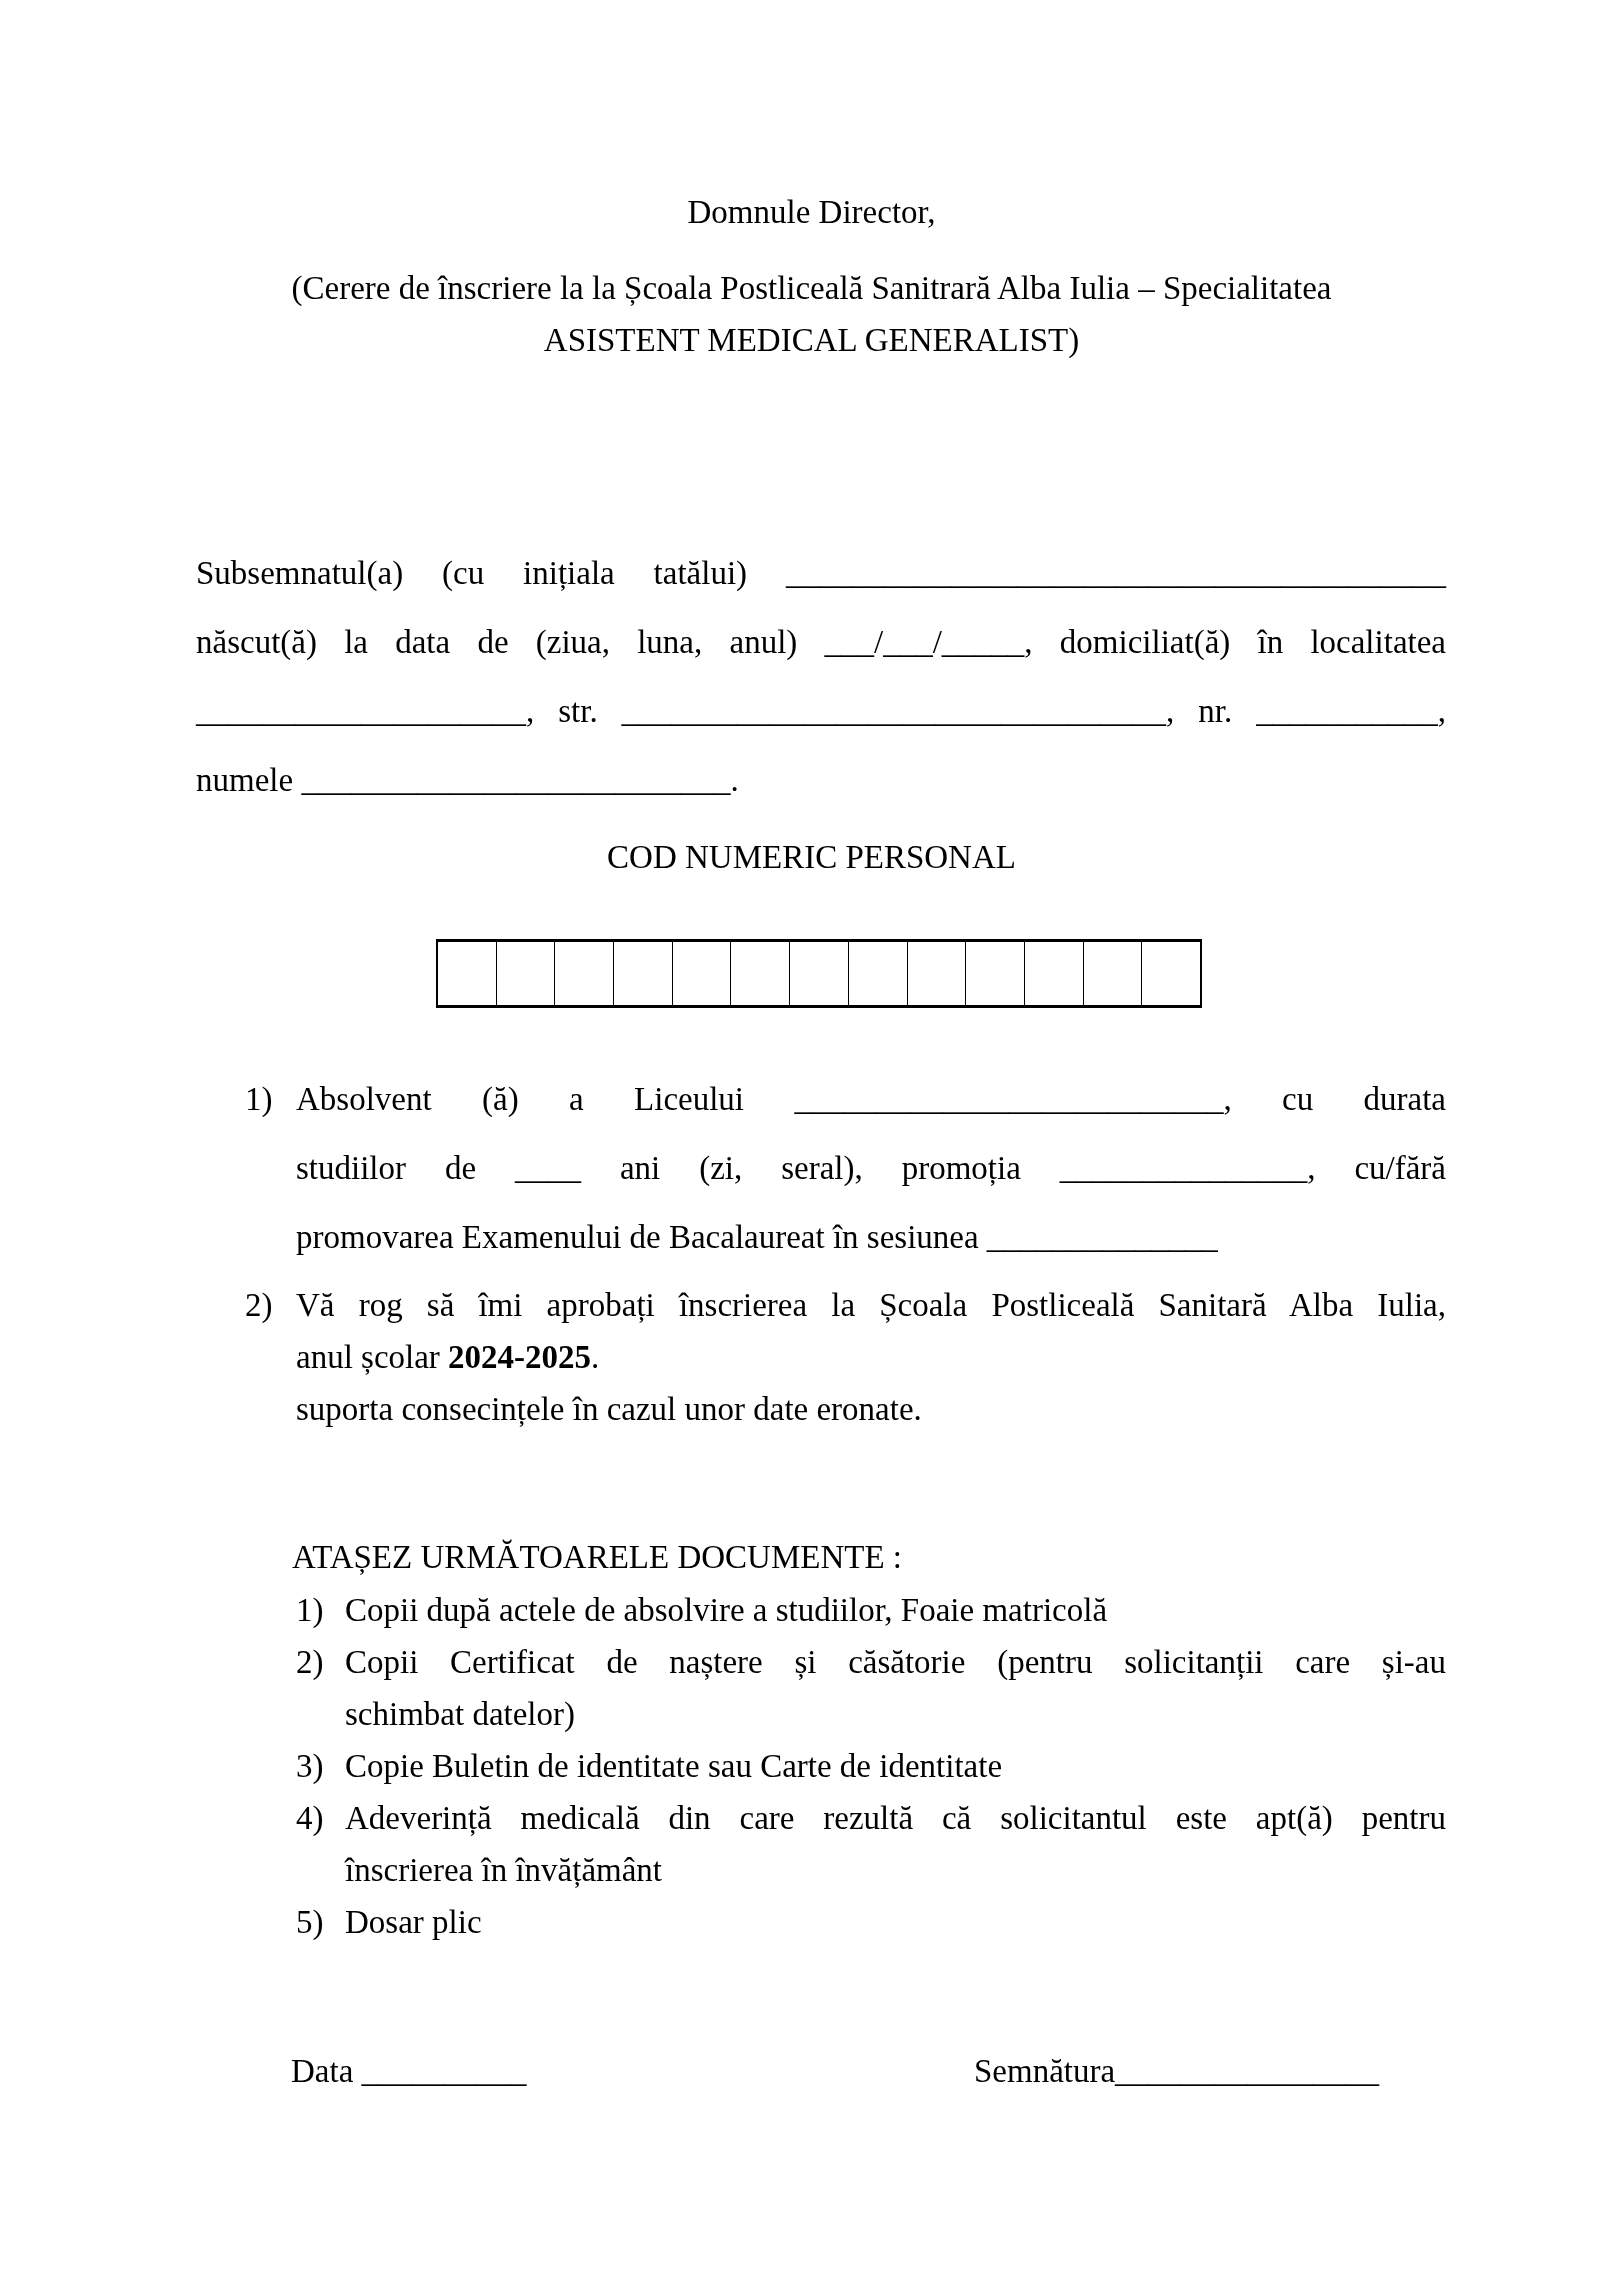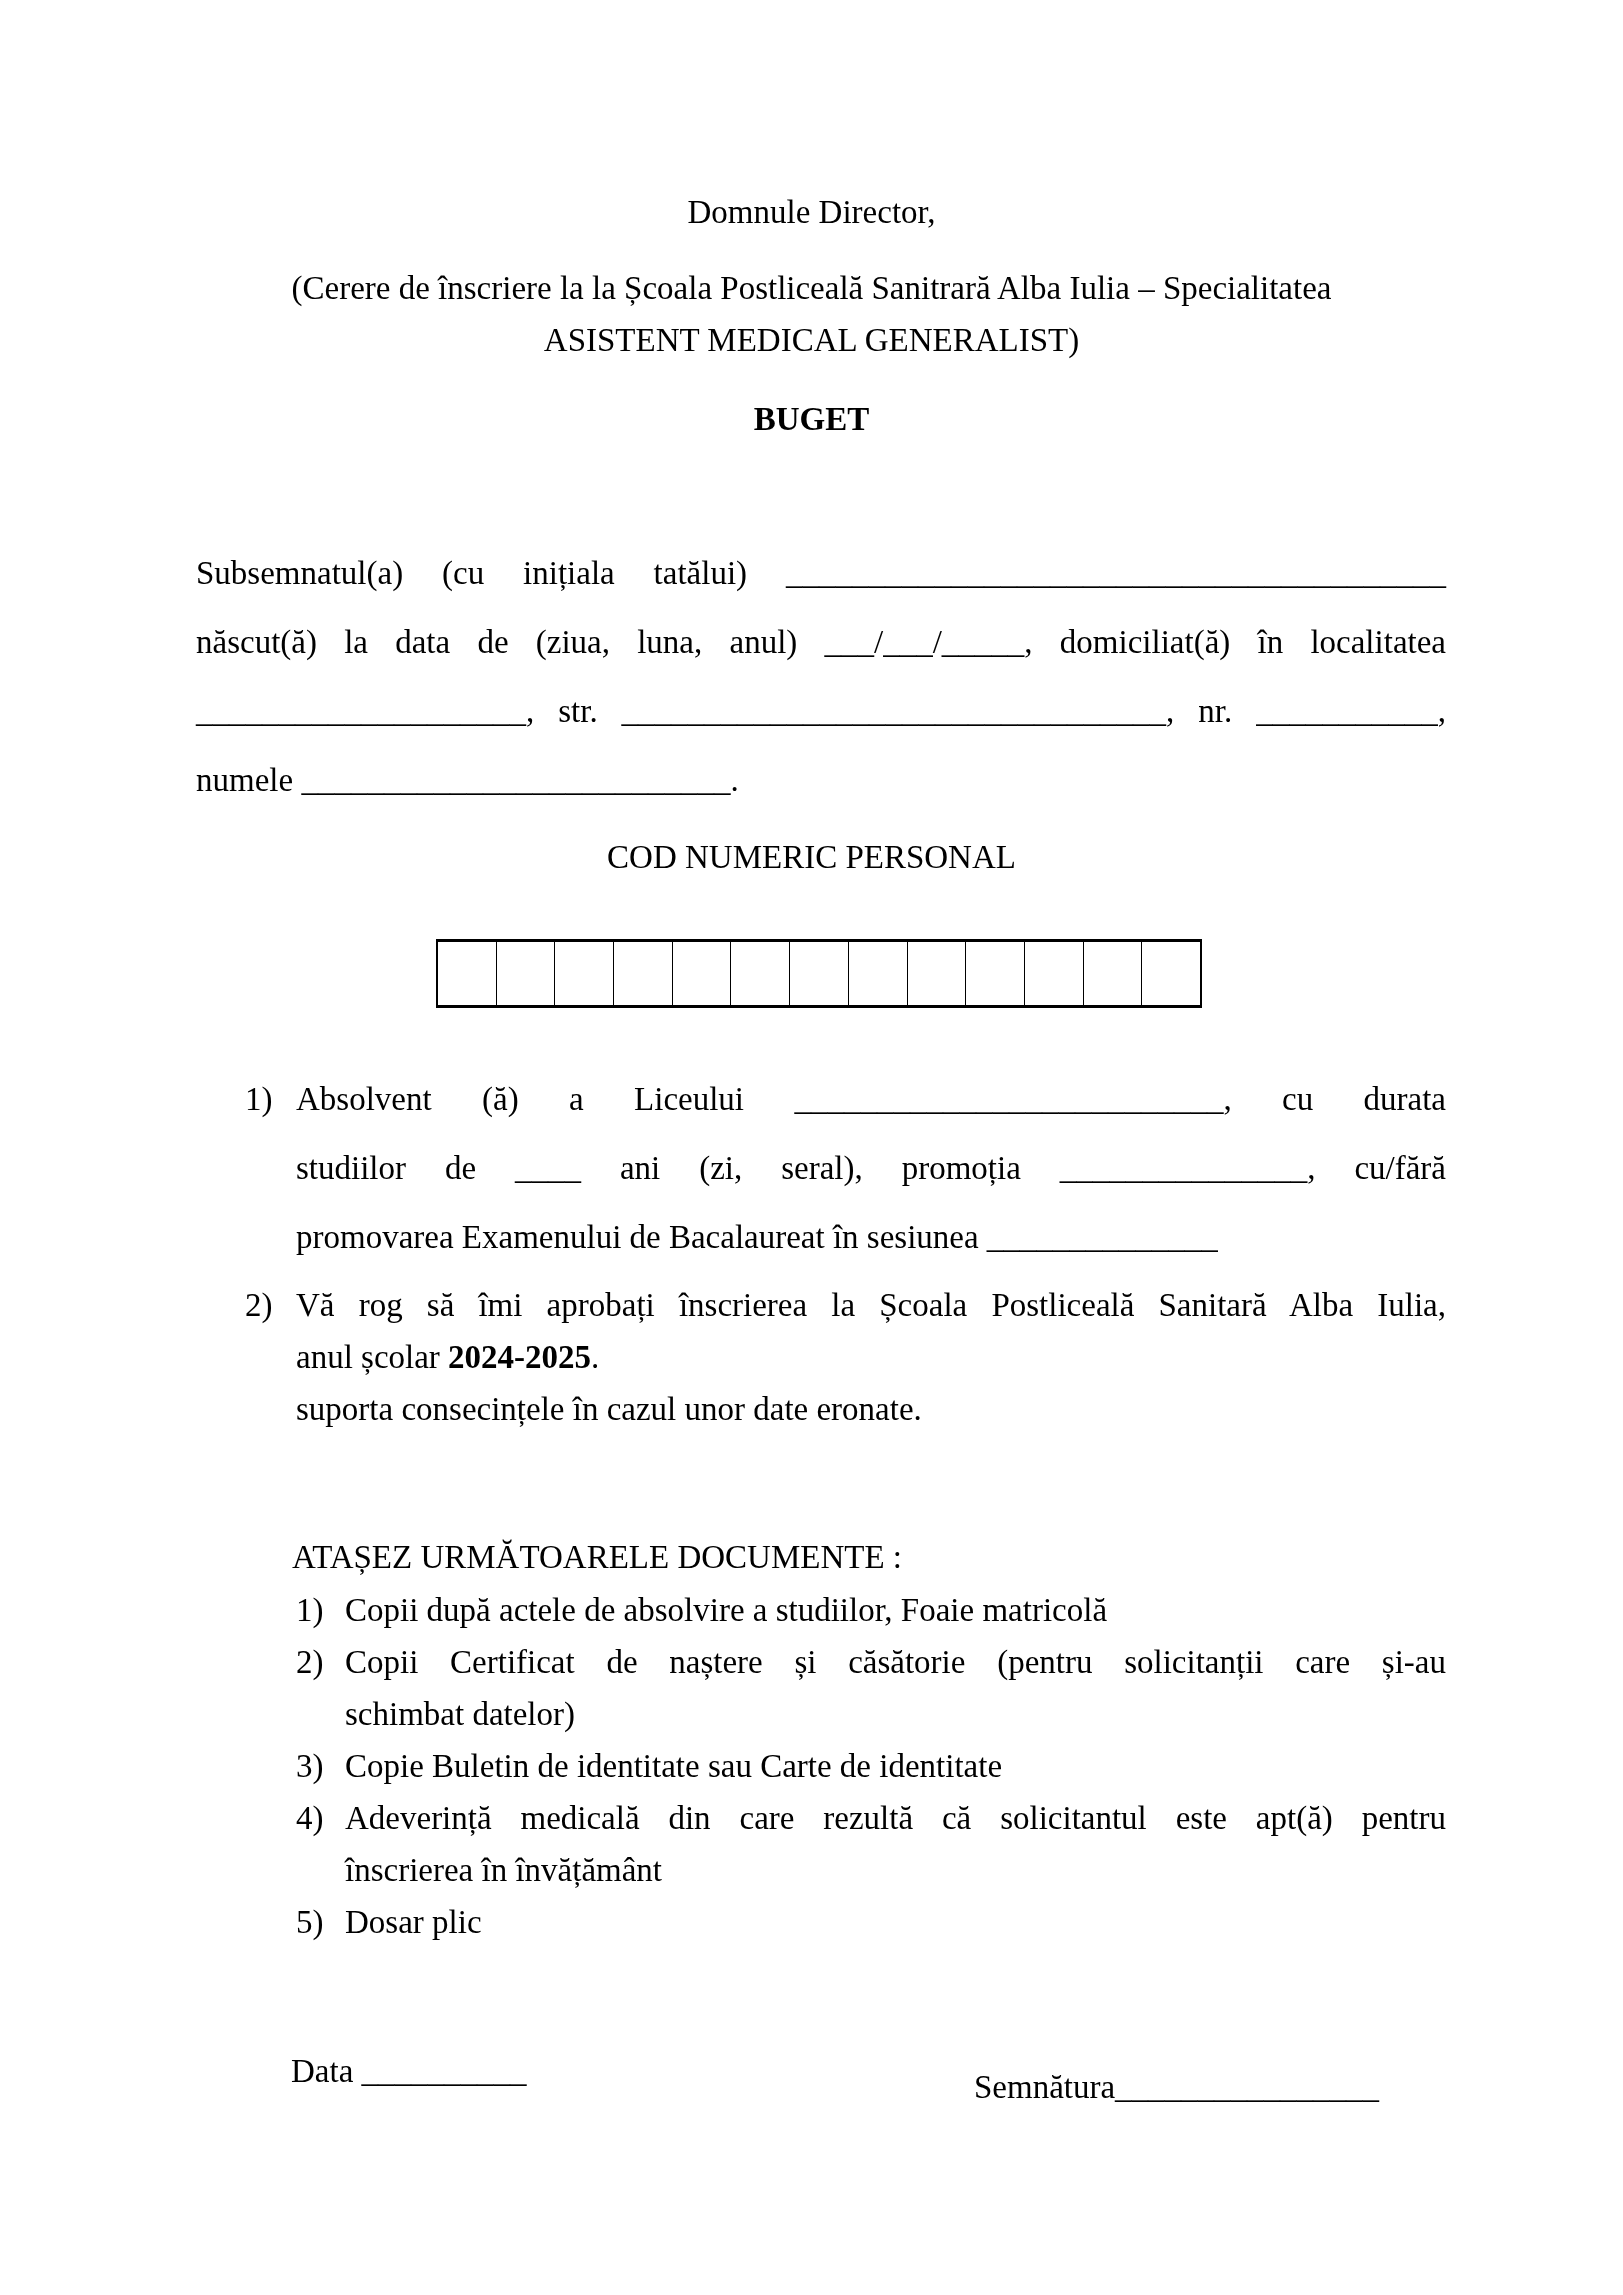--- a/index.html
+++ b/index.html
@@ -46,21 +46,20 @@
 
 <div class="page">
 
   <div class="abs center lh80" style="top:186px;">Domnule Director,</div>
 
   <div class="abs center lh80" style="top:262px;">
     <div>(Cerere de înscriere la la Școala Postliceală Sanitrară Alba Iulia – Specialitatea</div>
     <div>ASISTENT MEDICAL GENERALIST)</div>
   </div>
 
-  <div class="abs center lh80 bold" style="top:393px;">BUGET</div>
 
   <div class="abs lh105" style="left:196px; top:539px; width:1250px;">
     <div class="just">Subsemnatul(a) (cu inițiala tatălui) ________________________________________</div>
     <div class="just">născut(ă) la data de (ziua, luna, anul) ___/___/_____, domiciliat(ă) în localitatea</div>
     <div class="just">____________________, str. _________________________________, nr. ___________,</div>
     <div class="left">numele __________________________.</div>
   </div>
 
   <div class="abs center lh80" style="top:831px;">COD NUMERIC PERSONAL</div>
 
@@ -130,17 +129,17 @@
       <div class="li">
         <span class="num">5)</span>
         <div class="body">
           <div class="line left">Dosar plic</div>
         </div>
       </div>
     </div>
 
   <div class="abs lh80" style="left:0; top:2045px; width:100%;">
     <span class="abs" style="left:291px;">Data __________</span>
-    <span class="abs" style="left:974px;margin-top:16px;">Semnătura________________</span>
+    <span class="abs" style="left:974px;">Semnătura________________</span>
   </div>
 
 </div>
 
 
 </body></html>

